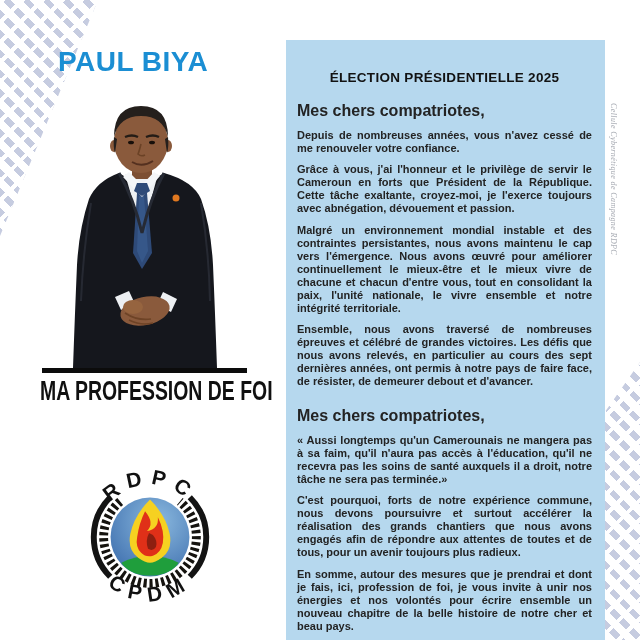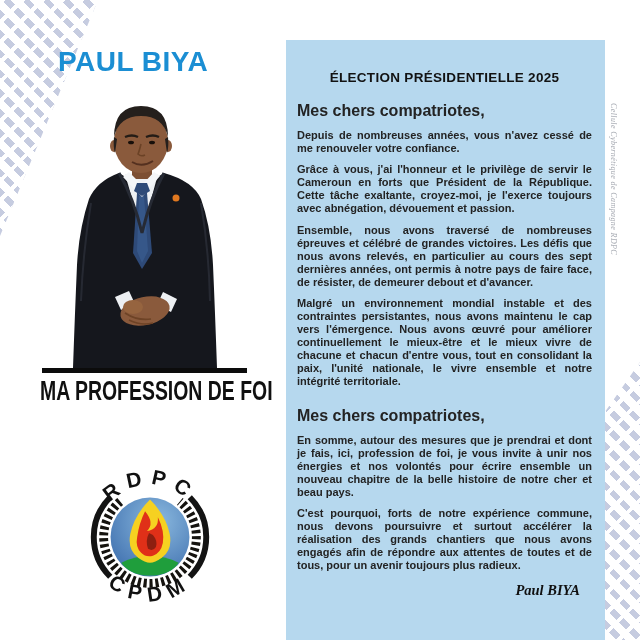--- a/index.html
+++ b/index.html
@@ -151,24 +151,25 @@
       </text>
     </svg>
   </div>
 
   <div class="blue-panel">
     <h1 class="election-header">ÉLECTION PRÉSIDENTIELLE 2025</h1>
 
     <p class="p-salutation">Mes chers compatriotes,</p>
     <p class="p-body">Depuis de nombreuses années, vous n'avez cessé de me renouveler votre confiance.</p>
     <p class="p-body">Grâce à vous, j'ai l'honneur et le privilège de servir le Cameroun en forts que Président de la République. Cette tâche exaltante, croyez-moi, je l'exerce toujours avec abnégation, dévouement et passion.</p>
+    <p class="p-body">Malgré un environnement mondial instable et des contraintes persistantes, nous avons maintenu le cap vers l'émergence. Nous avons œuvré pour améliorer continuellement le mieux-être et le mieux vivre de chacune et chacun d'entre vous, tout en consolidant la paix, l'unité nationale, le vivre ensemble et notre intégrité territoriale.</p>
     <p class="p-body">Ensemble, nous avons traversé de nombreuses épreuves et célébré de grandes victoires. Les défis que nous avons relevés, en particulier au cours des sept dernières années, ont permis à notre pays de faire face, de résister, de demeurer debout et d'avancer.</p>
-    <p class="p-body">Malgré un environnement mondial instable et des contraintes persistantes, nous avons maintenu le cap vers l'émergence. Nous avons œuvré pour améliorer continuellement le mieux-être et le mieux vivre de chacune et chacun d'entre vous, tout en consolidant la paix, l'unité nationale, le vivre ensemble et notre intégrité territoriale.</p>
     <p class="p-salutation second">Mes chers compatriotes,</p>
+    <p class="p-body">« Aussi longtemps qu'un Camerounais ne mangera pas à sa faim, qu'il n'aura pas accès à l'éducation, qu'il ne recevra pas les soins de santé auxquels il a droit, notre tâche ne sera pas terminée.»</p>
+    <p class="p-body">C'est pourquoi, forts de notre expérience commune, nous devons poursuivre et surtout accélérer la réalisation des grands chantiers que nous avons engagés afin de répondre aux attentes de toutes et de tous, pour un avenir toujours plus radieux.</p>
     <p class="p-body">En somme, autour des mesures que je prendrai et dont je fais, ici, profession de foi, je vous invite à unir nos énergies et nos volontés pour écrire ensemble un nouveau chapitre de la belle histoire de notre cher et beau pays.</p>
-    <p class="p-body">C'est pourquoi, forts de notre expérience commune, nous devons poursuivre et surtout accélérer la réalisation des grands chantiers que nous avons engagés afin de répondre aux attentes de toutes et de tous, pour un avenir toujours plus radieux.</p>
 
     <div class="signature">Paul BIYA</div>
   </div>
 
   <div class="margin-credit">Cellule Cybernétique de Campagne RDPC</div>
 
 </div>
 
 </body></html>

